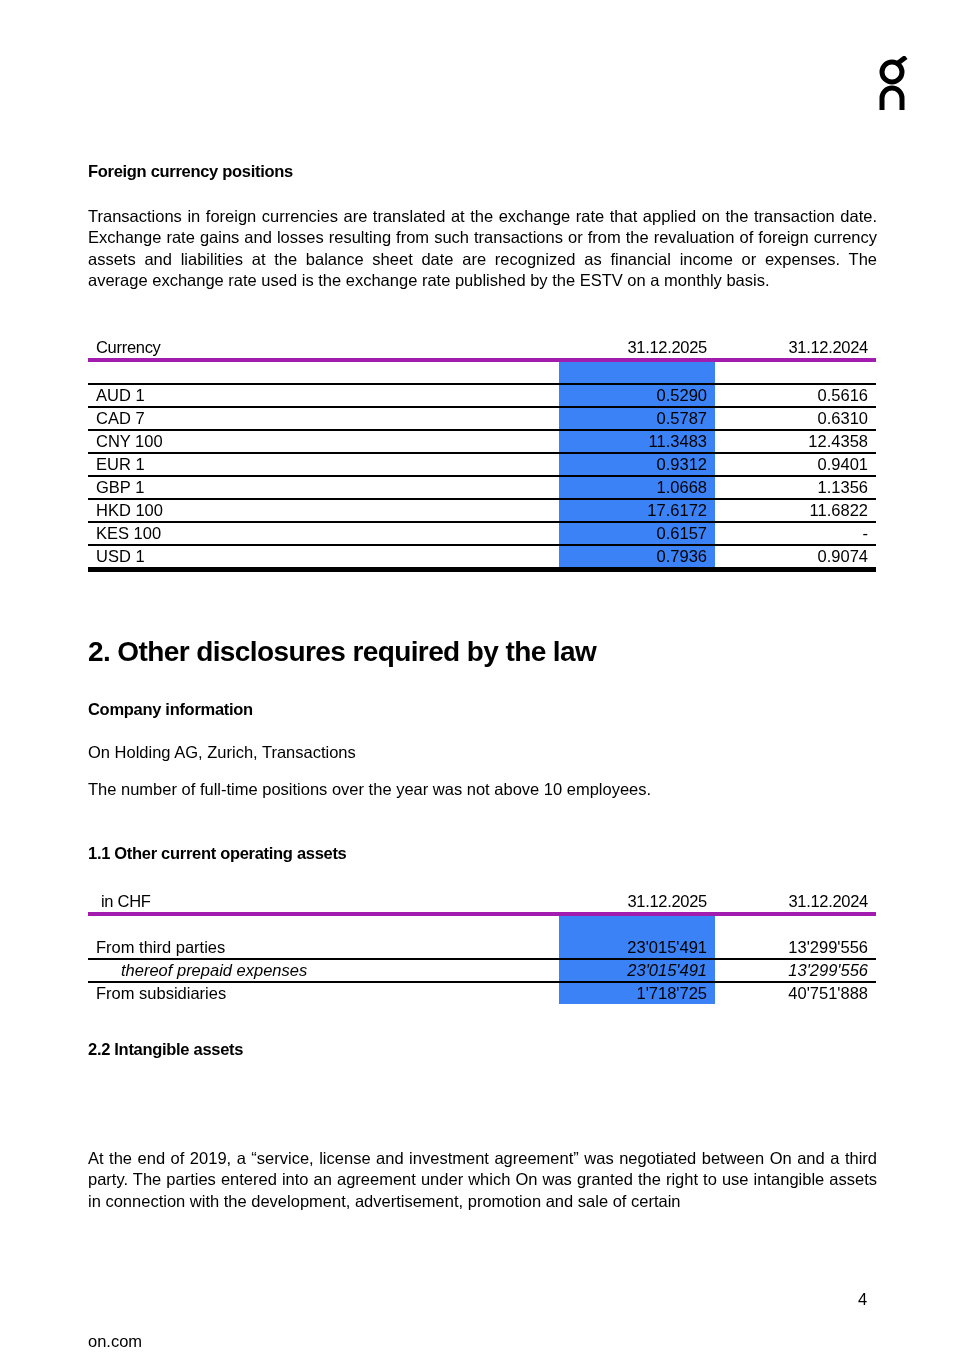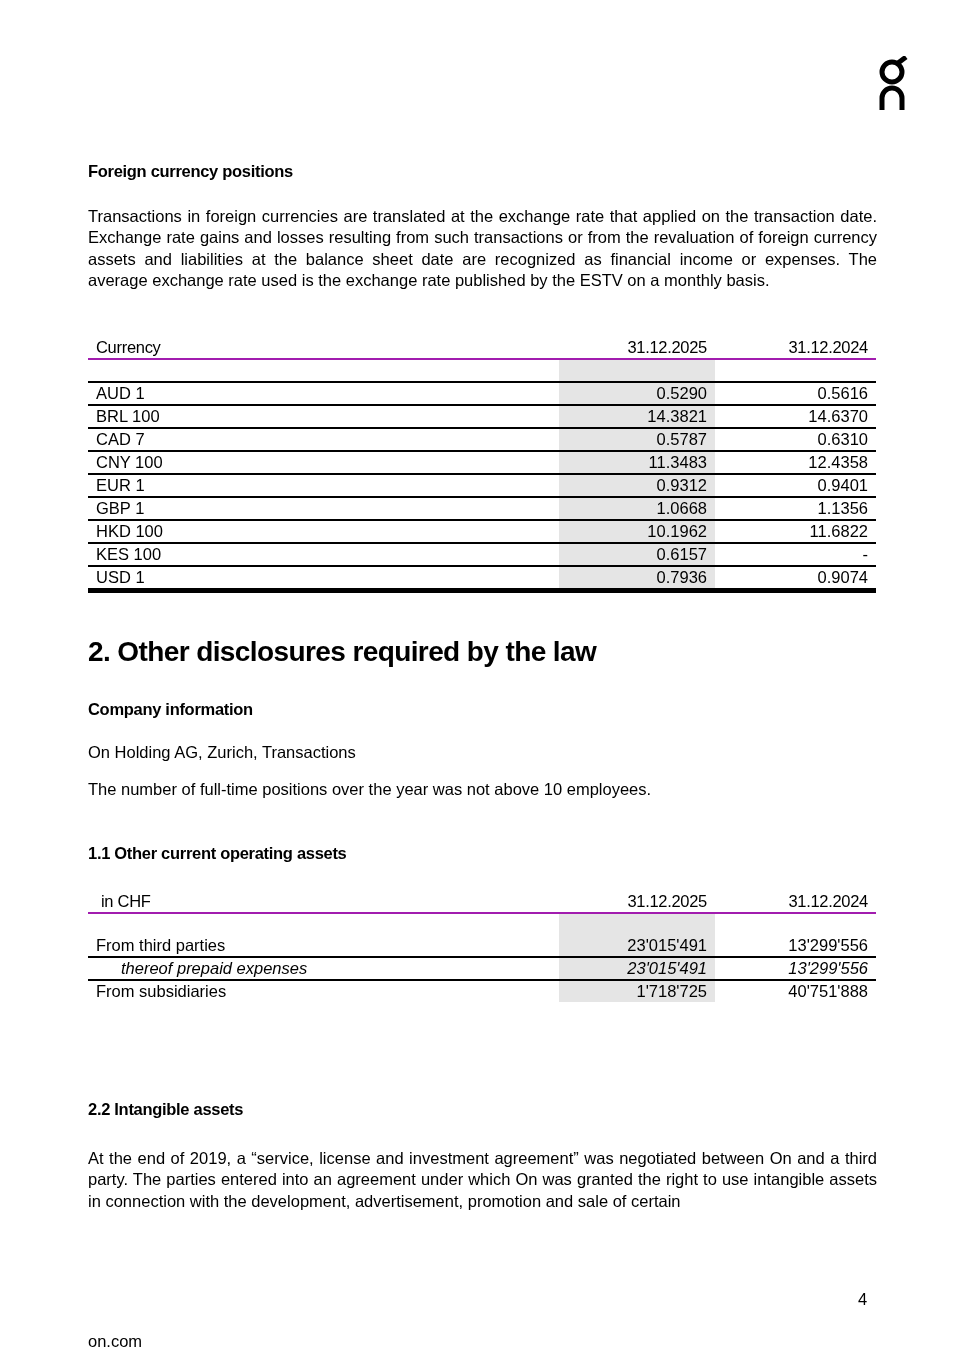--- a/index.html
+++ b/index.html
@@ -18,22 +18,22 @@
   table.fin {
     position: absolute; left: 88px; width: 788px; border-collapse: collapse;
     font-size: 16.5px;
   }
   table.fin td, table.fin th { padding: 0 8px; height: 21px; line-height: 21px; }
   table.fin th { font-weight: normal; text-align: right; letter-spacing: -0.3px; }
   table.fin th.lbl, table.fin td.lbl { text-align: left; font-weight: normal; }
   table.fin td.num { text-align: right; }
   table.fin td.c1 { width: 140px; }
   table.fin td.c2 { width: 145px; }
-  table.fin .shade { background: #e5e5e5; }
-  table.fin tr.head th, table.fin tr.head td { border-bottom: 2px solid #a21caf; }
+  table.fin .shade { background: #3b82f6; }
+  table.fin tr.head th, table.fin tr.head td { border-bottom: 4px solid #a21caf; }
   table.fin tr.gap td { height: 21px; }
   table.fin tr.row td { border-top: 2px solid #000; }
   table.fin tr.last td { border-bottom: 5px solid #000; }
   .italic td { font-style: italic; }
   .bold td { font-weight: bold; letter-spacing: -0.3px; }
   .footer { font-size: 16.5px; }
 </style>
 </head>
 <body>
 
@@ -57,25 +57,20 @@
         <td></td>
         <td class="c1 shade"></td>
         <td class="c2"></td>
       </tr>
   <tr class="row">
     <td class="lbl">AUD 1</td>
     <td class="num c1 shade">0.5290</td>
     <td class="num c2">0.5616</td>
   </tr>
   <tr class="row">
-    <td class="lbl">BRL 100</td>
-    <td class="num c1 shade">14.3821</td>
-    <td class="num c2">14.6370</td>
-  </tr>
-  <tr class="row">
     <td class="lbl">CAD 7</td>
     <td class="num c1 shade">0.5787</td>
     <td class="num c2">0.6310</td>
   </tr>
   <tr class="row">
     <td class="lbl">CNY 100</td>
     <td class="num c1 shade">11.3483</td>
     <td class="num c2">12.4358</td>
   </tr>
   <tr class="row">
@@ -83,21 +78,21 @@
     <td class="num c1 shade">0.9312</td>
     <td class="num c2">0.9401</td>
   </tr>
   <tr class="row">
     <td class="lbl">GBP 1</td>
     <td class="num c1 shade">1.0668</td>
     <td class="num c2">1.1356</td>
   </tr>
   <tr class="row">
     <td class="lbl">HKD 100</td>
-    <td class="num c1 shade">10.1962</td>
+    <td class="num c1 shade">17.6172</td>
     <td class="num c2">11.6822</td>
   </tr>
   <tr class="row">
     <td class="lbl">KES 100</td>
     <td class="num c1 shade">0.6157</td>
     <td class="num c2">-</td>
   </tr>
   <tr class="row last">
     <td class="lbl">USD 1</td>
     <td class="num c1 shade">0.7936</td>
@@ -136,17 +131,17 @@
     <td class="num c2">13'299'556</td>
   </tr>
   <tr class="row">
     <td class="lbl">From subsidiaries</td>
     <td class="num c1 shade">1'718'725</td>
     <td class="num c2">40'751'888</td>
   </tr>
 </tbody>
   </table>
 
-<div class="abs h-small" style="left:88px; top:1100px;">2.2  Intangible assets</div>
+<div class="abs h-small" style="left:88px; top:1040px;">2.2  Intangible assets</div>
 <div class="abs para" style="top:1148px;">At the end of 2019, a “service, license and investment agreement” was negotiated between On and a third party. The parties entered into an agreement under which On was granted the right to use intangible assets in connection with the development, advertisement, promotion and sale of certain</div>
 
 <div class="abs footer" style="left:88px; top:1300px;margin-top:32px;">on.com</div>
 <div class="abs footer" style="left:858px; top:1290px;">4</div>
 
 </body></html>

